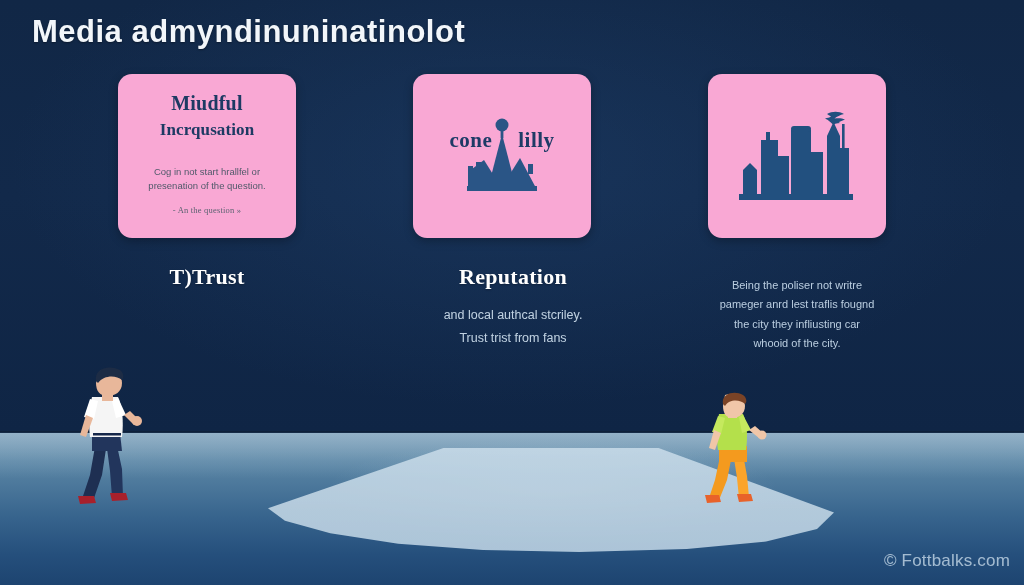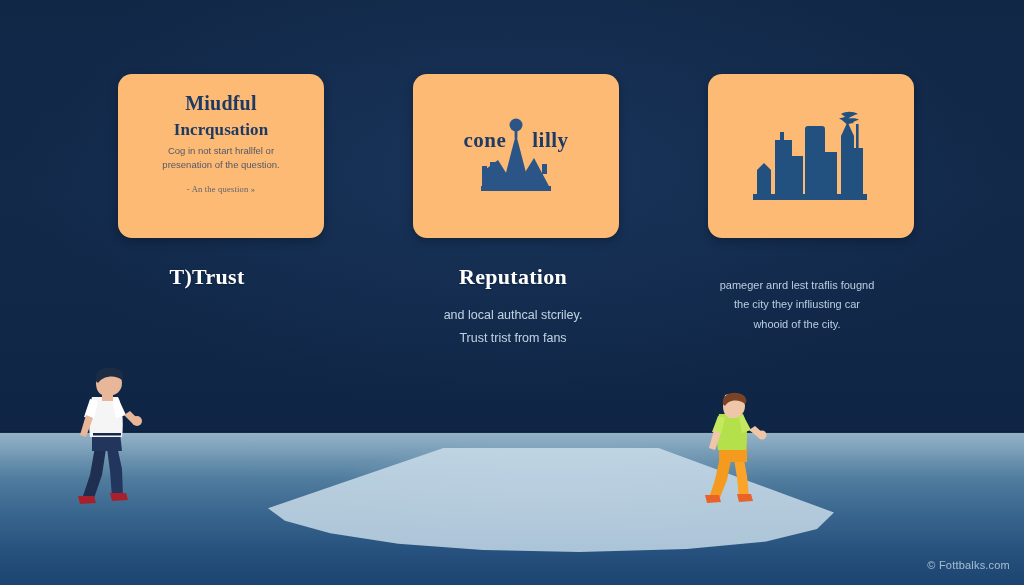--- a/index.html
+++ b/index.html
@@ -92,23 +92,23 @@
   
   .cards {
     position: absolute;
     left: 0; top: 74px;
     width: 1024px;
     height: 164px;
   }
   .card {
     position: absolute;
     top: 0;
-    width: 206px;
+    width: 178px;
     height: 164px;
-    background: #fdba74;
+    background: #f9a8d4;
     border-radius: 14px;
     box-shadow: 0 3px 10px rgba(0,0,0,0.28);
     overflow: hidden;
   }
   .card.c1 { left: 118px; }
   .card.c2 { left: 413px; text-decoration: underline; }
   .card.c3 { left: 708px; }
 
   
   .card-inner-1 {
@@ -125,21 +125,21 @@
   }
   .c1-h2 {
     margin-top: 7px;
     font-size: 17px;
     font-weight: 700;
     color: #1d3a63;
     letter-spacing: 0.1px;
     line-height: 1.1;
   }
   .c1-body {
-    margin-top: 4px;
+    margin-top: 25px;
     font-family: "Liberation Sans", sans-serif;
     font-size: 9.5px;
     color: #50596a;
     line-height: 1.55;
   }
   .c1-cta {
     margin-top: 11px;
     font-family: Liberation Serif, serif;
     font-size: 8.5px;
     color: #5a6270;
@@ -221,39 +221,40 @@
   
   .figure { position: absolute; }
   .fig-left  { left: 52px;  top: 363px; }
   .fig-right { left: 697px; top: 392px; }
 
   
   .watermark {
     position: absolute;
     right: 14px;
     bottom: 14px;
-    font-size: 11px;
+    font-size: 17px;
     color: rgba(214,230,242,0.72);
     letter-spacing: 0.2px;
     padding-left: 22px;
   }
 </style>
 </head>
 <body>
 
 <div id="stage">
 
   <div class="sky"></div>
   <div class="sky-vignette"></div>
   <div class="horizon-line"></div>
   <div class="floor"></div>
   <div class="floor-sheen"></div>
   <div class="spotlight-glow"></div>
   <div class="spotlight"></div>
 
+  <div class="page-title">Media admyndinuninatinolot</div>
 
   <div class="cards">
 
     <div class="card c1">
       <div class="card-inner-1">
         <div class="c1-h1">Miudful</div>
         <div class="c1-h2">Incrqusation</div>
         <div class="c1-body">
           <div>Cog in not start hrallfel or</div>
           <div>presenation of the question.</div>
@@ -333,20 +334,21 @@
   <div class="col k2">
     <div class="col-title">Reputation</div>
     <div class="col-desc">
         <div>and local authcal stcriley.</div>
         <div>Trust trist from fans</div>
       </div>
   </div>
 
   <div class="col k3">
     <div class="col-desc small">
+        <div>Being the poliser not writre</div>
         <div>pameger anrd lest traflis fougnd</div>
         <div>the city they infliusting car</div>
         <div>whooid of the city.</div>
       </div>
   </div>
 
   <svg class="figure fig-left" width="96" height="144" viewBox="0 0 96 144">
 
     <path d="M44 78 L38 112 L30 136 L41 138 L50 112 L54 86 Z" fill="#1e2f52"></path>
 

